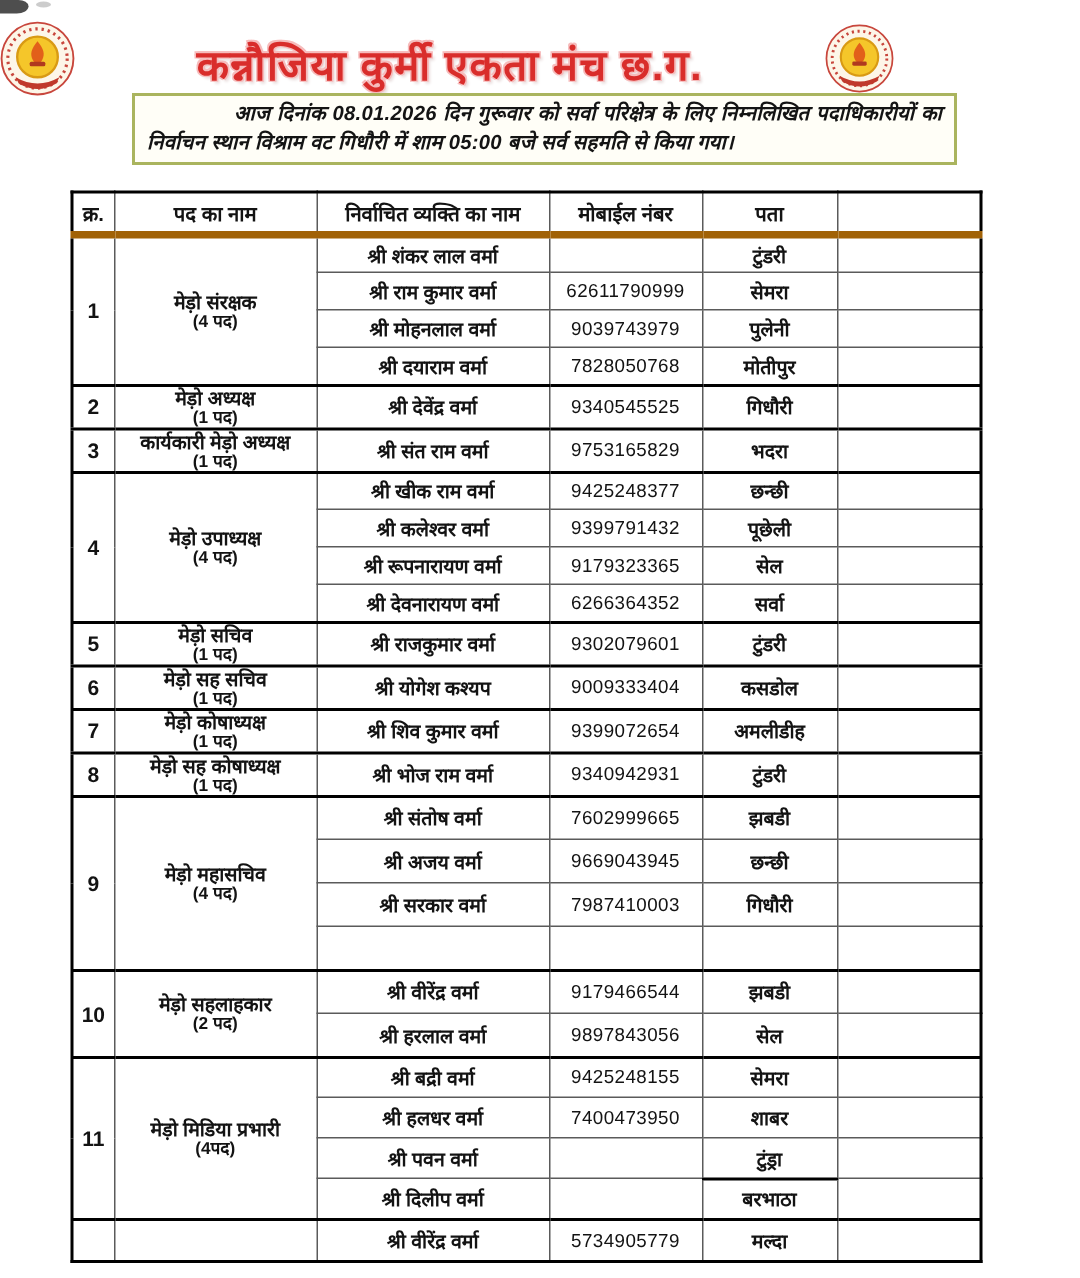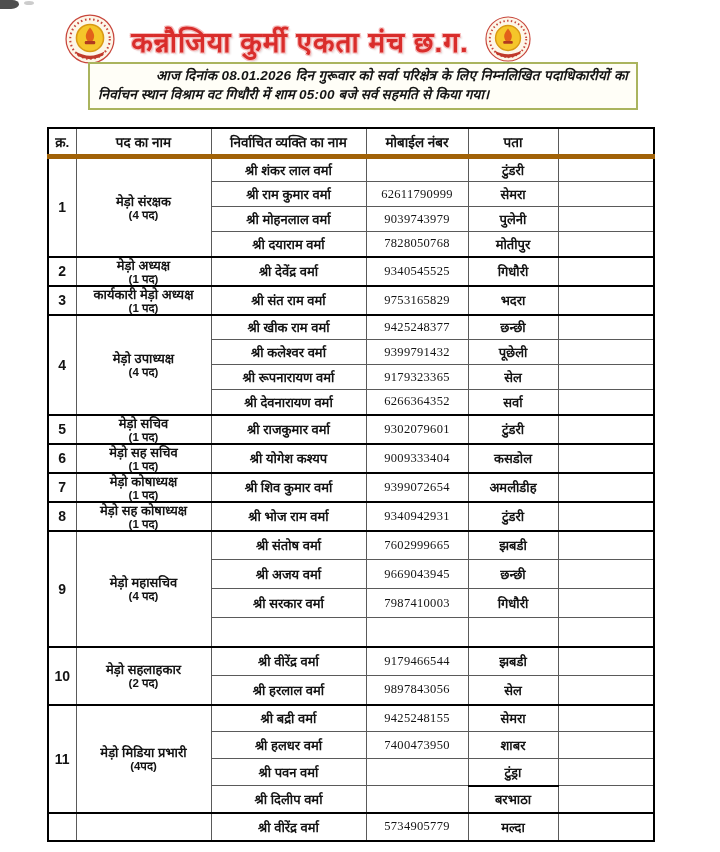--- a/index.html
+++ b/index.html
@@ -3,21 +3,21 @@
 <meta charset="utf-8">
 <style>
   html,body{margin:0;padding:0;}
   body{
     width:720px;height:852px;background:#ffffff;position:relative;overflow:hidden;
     font-family:"Liberation Sans","DejaVu Sans",sans-serif;color:#111;
   }
   .corner-smudge{position:absolute;left:0;top:0;width:19px;height:9px;background:#3b3b3b;border-radius:0 60% 70% 0/0 80% 90% 0;opacity:.9;}
   .corner-smudge2{position:absolute;left:24px;top:1px;width:10px;height:4px;background:#9a9a9a;border-radius:50%;opacity:.5;}
 
-  .masthead{position:absolute;left:0;top:14px;width:596px;display:flex;justify-content:center;align-items:center;gap:16px;}
+  .masthead{position:absolute;left:0;top:14px;width:596px;display:flex;justify-content:space-between;align-items:center;gap:16px;}
   .org-title{
     font-size:28px;font-weight:800;color:#d92d2b;letter-spacing:1px;white-space:nowrap;
     text-shadow:1px 1px 0 #f6bcbc,-1px -1px 0 #f6bcbc,1px -1px 0 #f6bcbc,-1px 1px 0 #f6bcbc,2px 2px 2px #e9dede;
   }
   .emblem{flex:0 0 auto;}
 
   .notice-box{
     position:absolute;left:88px;top:62px;width:530px;
     border:2px solid #aab45e;background:#fffef7;padding:3px 8px 4px 8px;
   }
@@ -40,21 +40,21 @@
   .col-sr{width:28px;}
   .col-post{width:135px;}
   .col-name{width:155px;}
   .col-mobile{width:102px;}
   .col-addr{width:90px;}
   .col-blank{width:96px;}
   td.sr-cell{font-size:14px;font-weight:700;}
   td.post-cell{font-size:13px;line-height:15px;}
   .post-seats{font-size:11.5px;line-height:12px;}
   td.name-cell{font-size:13px;}
-  td.mobile-cell{font-family:Liberation Serif, serif;font-weight:400;font-size:12.5px;letter-spacing:.3px;}
+  td.mobile-cell{font-family:Liberation Sans, sans-serif;font-weight:400;font-size:12.5px;letter-spacing:.3px;}
   td.addr-cell{font-size:13px;}
   td.addr-thick{border-bottom:2.5px solid #000;}
   td.blank-cell{border-left:1px solid #5a5a5a;}
 </style>
 </head>
 <body>
 
 <div class="corner-smudge"></div>
 <div class="corner-smudge2"></div>
 

